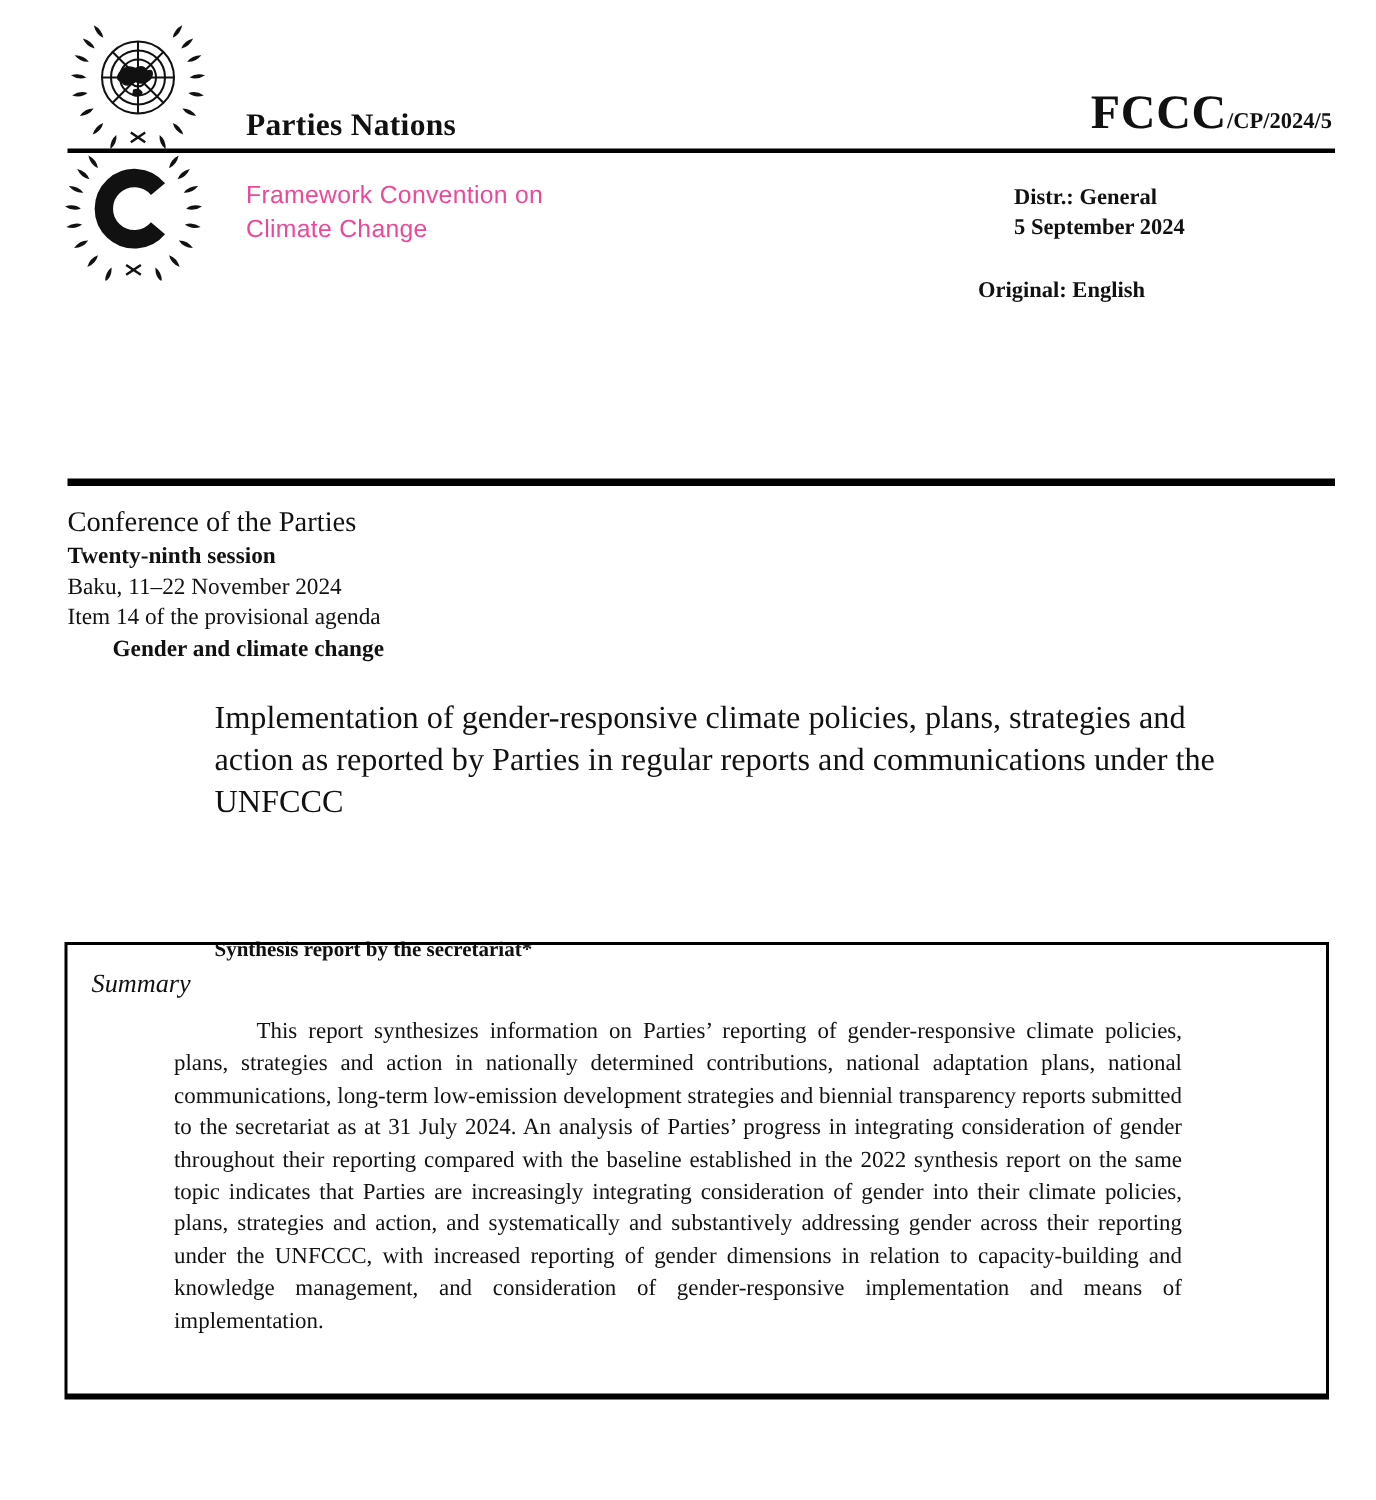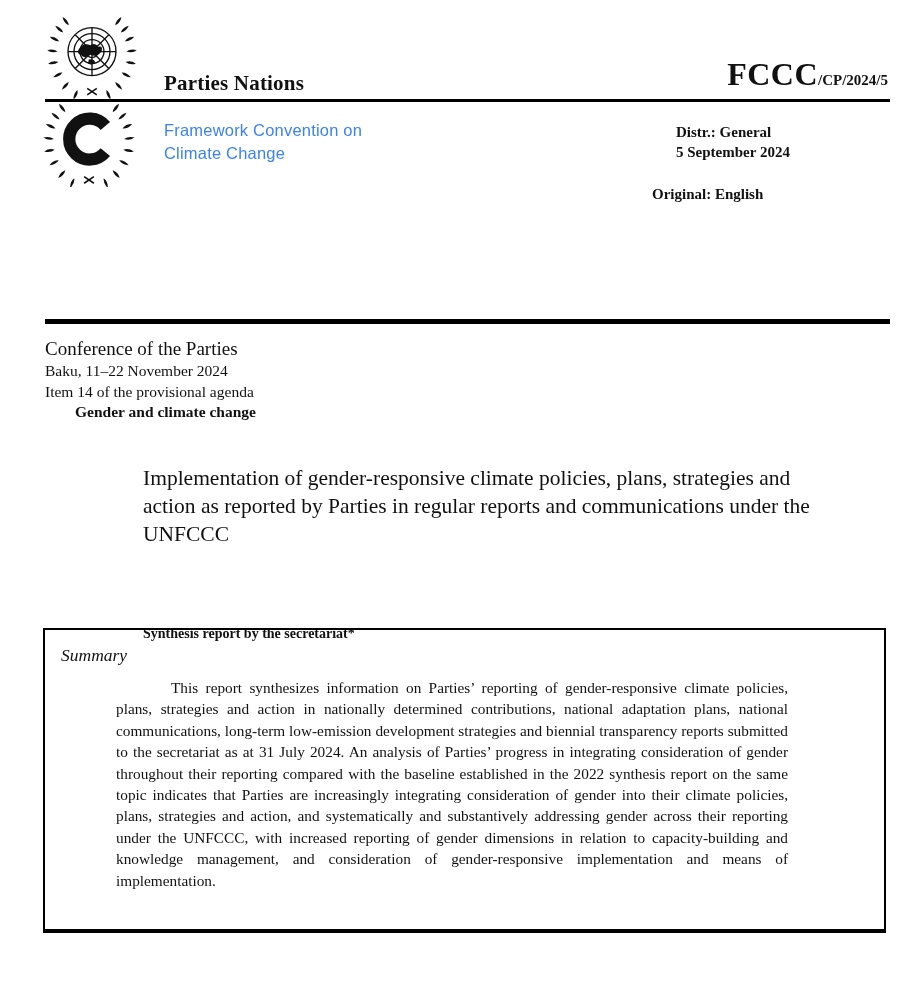--- a/index.html
+++ b/index.html
@@ -9,21 +9,21 @@
   }
   .abs{position:absolute;}
 
   
   .un-name{left:164px;top:71px;font-size:21px;font-weight:bold;letter-spacing:.2px;}
   .doc-symbol{right:29px;top:56px;text-align:center;white-space:nowrap;}
   .doc-symbol .main{font-size:32px;font-weight:bold;letter-spacing:.5px;}
   .doc-symbol .suffix{font-size:15px;font-weight:bold;}
   .rule-thin{left:45px;top:99px;width:845px;height:3px;background:#000;}
   .org-name{left:164px;top:119px;font-family:"Liberation Sans", sans-serif;
-    font-size:16.5px;color:#3b82f6;line-height:23px;letter-spacing:.2px;}
+    font-size:16.5px;color:#ec4899;line-height:23px;letter-spacing:.2px;}
   .distr-block{left:676px;top:122px;font-size:15px;font-weight:bold;line-height:20px;}
   .original-line{left:652px;top:186px;font-size:15px;font-weight:bold;}
 
   
   .un-emblem{left:44px;top:16px;width:96px;height:84px;}
   .unfccc-emblem{left:40px;top:101px;width:98px;height:86px;}
 
   
   .rule-thick{left:45px;top:319px;width:845px;height:5px;background:#000;}
   .session{left:45px;top:337px;line-height:20.5px;}
@@ -146,20 +146,21 @@
 <div class="abs distr-block">
   <div>Distr.: General</div>
   <div>5 September 2024</div>
 </div>
 <div class="abs original-line">Original: English</div>
 
 <div class="abs rule-thick"></div>
 
 <div class="abs session">
   <div class="l1">Conference of the Parties</div>
+  <div class="l2">Twenty-ninth session</div>
   <div class="l3">Baku, 11–22 November 2024</div>
   <div class="l4">Item 14 of the provisional agenda</div>
   <div class="l5">Gender and climate change</div>
 </div>
 
 <div class="abs doc-title">Implementation of gender-responsive climate policies, plans, strategies and action as reported by Parties in regular reports and communications under the UNFCCC</div>
 <div class="abs doc-subtitle">Synthesis report by the secretariat*</div>
 
 <div class="abs summary-box">
   <div class="summary-heading">Summary</div>

